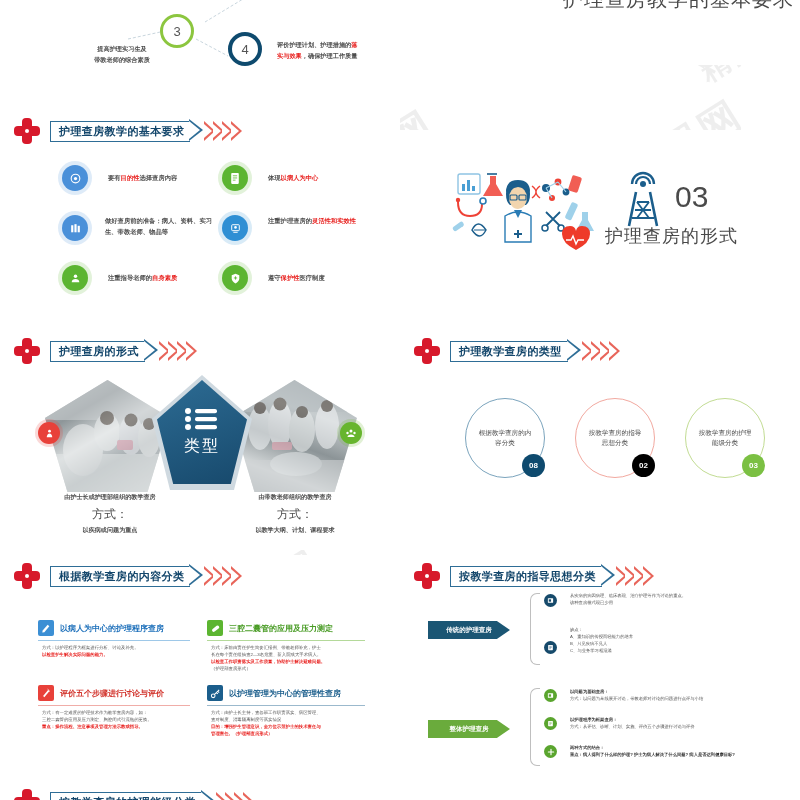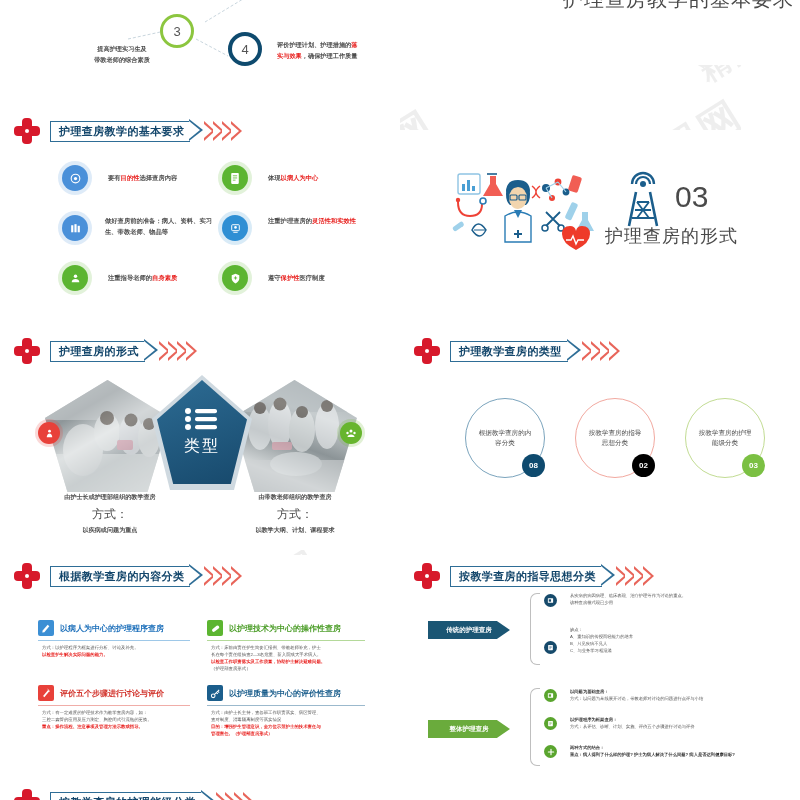--- a/index.html
+++ b/index.html
@@ -477,21 +477,21 @@
       <div>方式：以护理程序为框架进行分析、讨论及补充。</div>
       <div class="red">以检查护生解决实际问题的能力。</div>
     </div>
 
     <div class="cardhead" style="left:207px;top:65px;">
       <div class="cardicon" style="background:#5cb531;">
         <svg width="11" height="11" viewBox="0 0 24 24">
             <rect x="3" y="9" width="18" height="7" rx="3.5" fill="#fff" transform="rotate(-38 12 12)"></rect>
           </svg>
       </div>
-      <div class="cardtitle" style="color:#4a9c26;">以护理技术为中心的操作性查房</div>
+      <div class="cardtitle" style="color:#4a9c26;">三腔二囊管的应用及压力测定</div>
     </div>
     <div class="underline" style="left:207px;top:85px;width:158px;background:#b4d99a;"></div>
     <div class="cardbody" style="left:211px;top:89px;width:158px;">
       <div>方式：床前由责任护生简要汇报例、带教老师补充，护士</div>
       <div>长在每个责任组抽查2—3名危重、新入院或大手术病人。</div>
       <div class="red">以检查工作职责落实及工作质量，协助护士解决疑难问题。</div>
       <div>（护理部查房形式）</div>
     </div>
 
     <div class="cardhead" style="left:38px;top:130px;">
@@ -510,21 +510,21 @@
       <div class="red">重点：操作流程、注意事项及管理方法示教或指导。</div>
     </div>
 
     <div class="cardhead" style="left:207px;top:130px;">
       <div class="cardicon" style="background:#1b5e8c;">
         <svg width="11" height="11" viewBox="0 0 24 24">
             <circle cx="7" cy="17" r="4" fill="none" stroke="#fff" stroke-width="2.2"></circle>
             <path d="M10,14 L20,4 M17,7 l3,3 M14,10 l3,3" stroke="#fff" stroke-width="2.2" fill="none"></path>
           </svg>
       </div>
-      <div class="cardtitle" style="color:#1b5e8c;">以护理质量为中心的评价性查房</div>
+      <div class="cardtitle" style="color:#1b5e8c;">以护理管理为中心的管理性查房</div>
     </div>
     <div class="underline" style="left:207px;top:150px;width:158px;background:#9bb9cd;"></div>
     <div class="cardbody" style="left:211px;top:154px;width:158px;">
       <div>方式：由护士长主持，查各班工作职责落实、病区管理、</div>
       <div>查对制度、消毒隔离制度等落实情况</div>
       <div class="red">目的：增强护生管理意识，全方位示范护士的技术责任与</div>
       <div class="red">管理责任。（护理部查房形式）</div>
     </div>
   </div>
 

